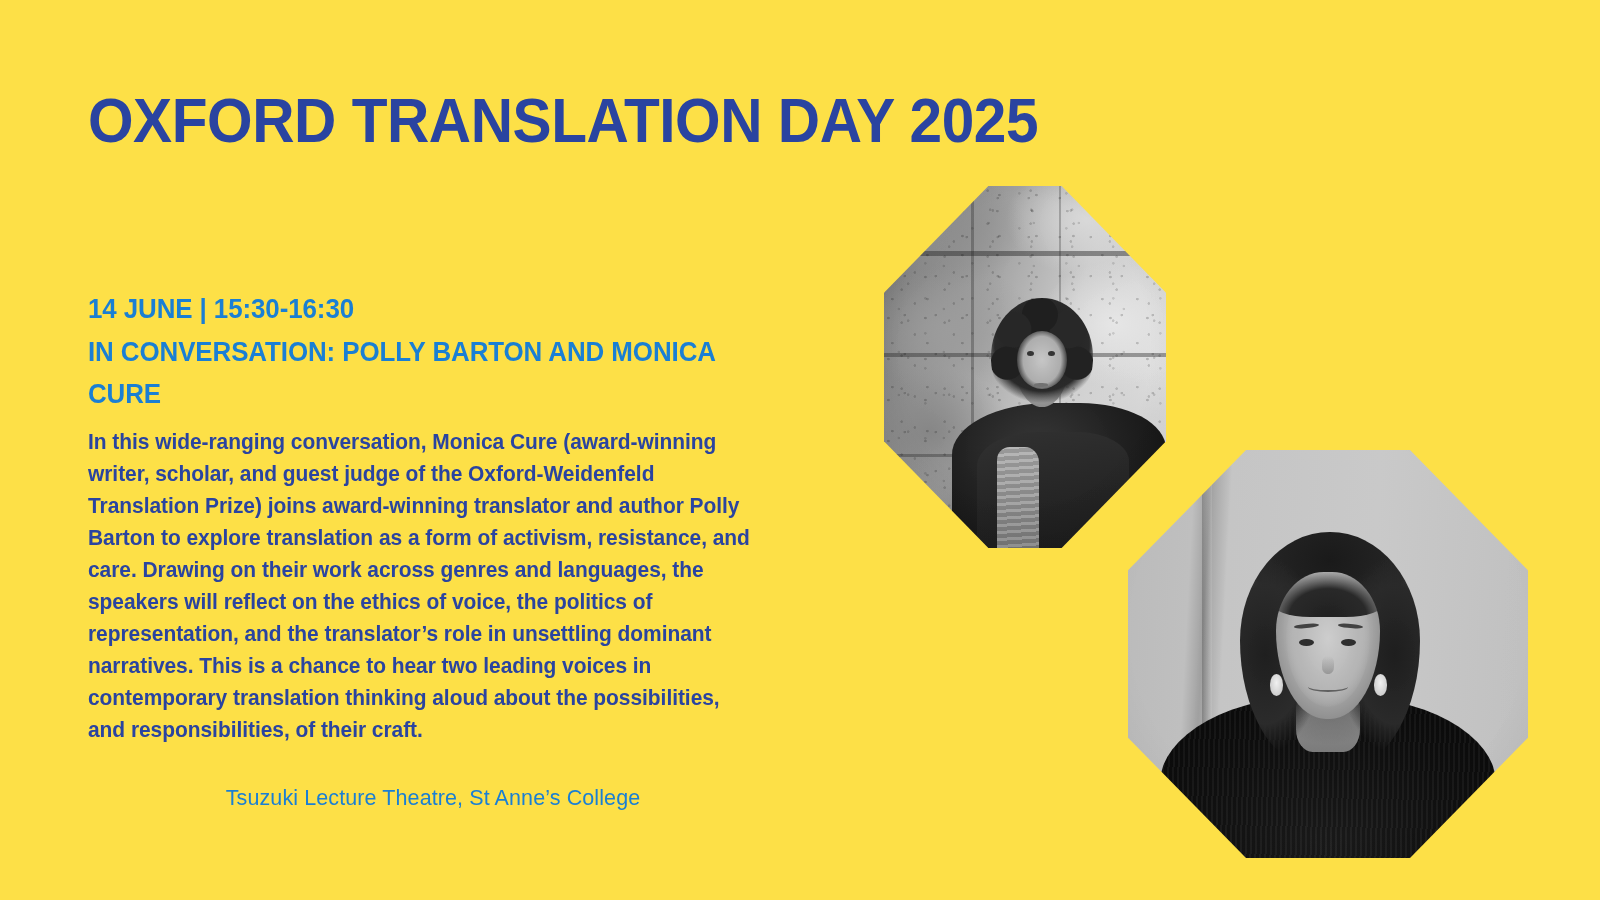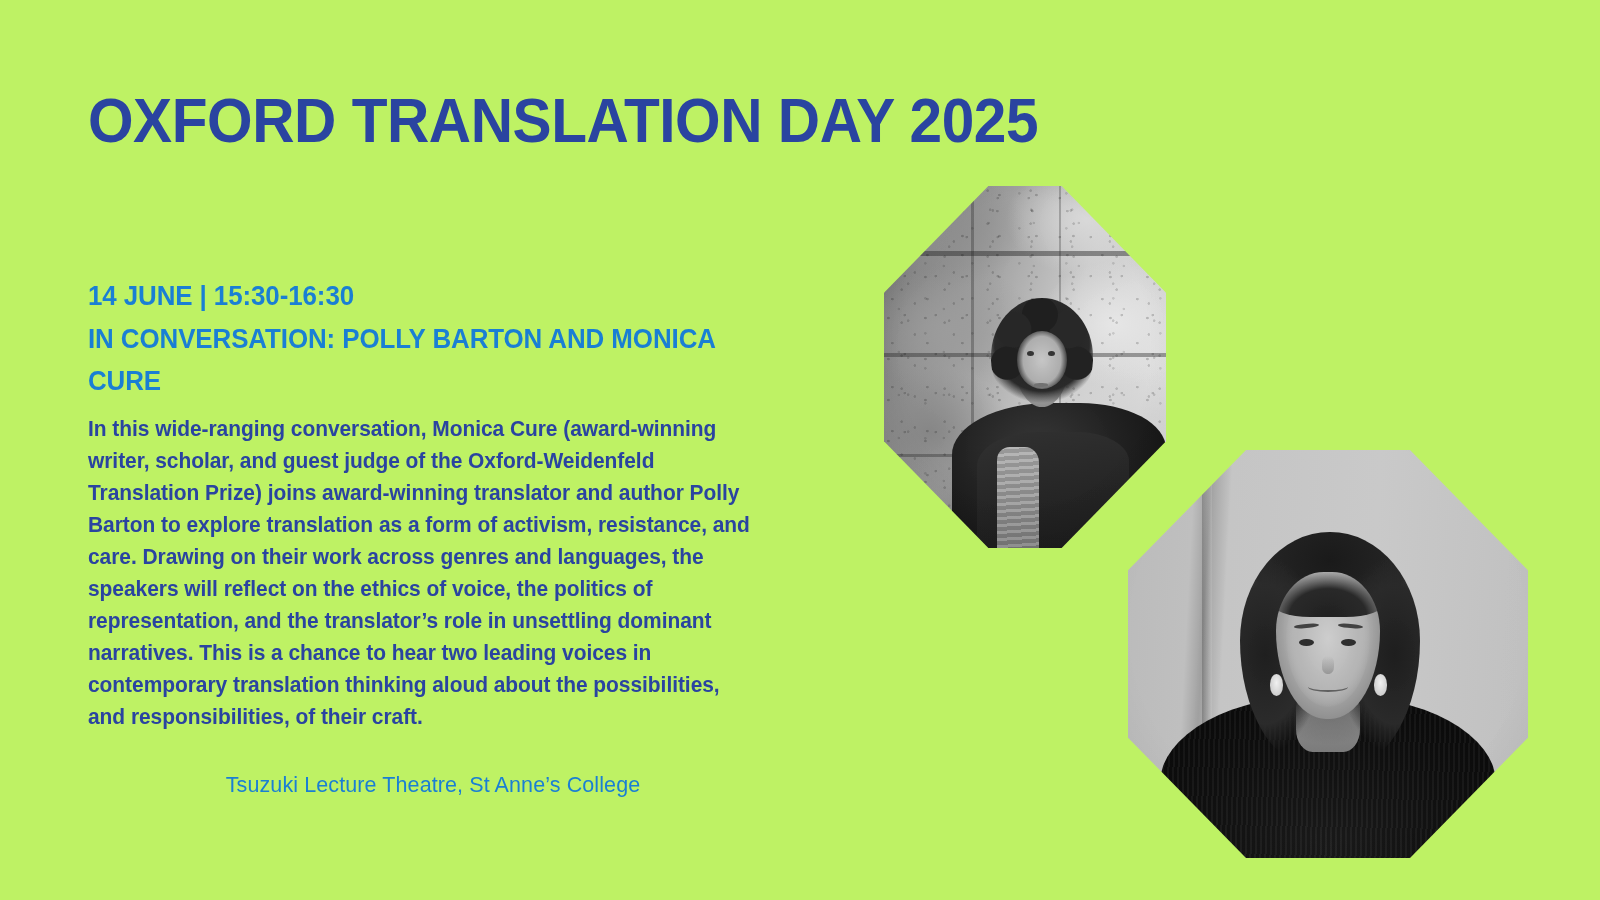--- a/index.html
+++ b/index.html
@@ -14,21 +14,21 @@
   body {
     background: #e9e7e2;
     font-family: "Liberation Sans", sans-serif;
     position: relative;
   }
 
   .poster {
     position: relative;
     width: 1600px;
     height: 900px;
-    background: #bef264;
+    background: #fde047;
   }
 
   
   .event-title {
     position: absolute;
     left: 88px;
     top: 88px;
     width: 1180px;
     font-family: "Liberation Sans", sans-serif;
     font-size: 63px;
@@ -38,21 +38,21 @@
     color: #2a44a0;
     transform: scaleX(0.93);
     transform-origin: left top;
     white-space: nowrap;
   }
 
   
   .text-col {
     position: absolute;
     left: 88px;
-    top: 275px;
+    top: 288px;
     width: 690px;
   }
 
   .session-time,
   .session-name {
     font-size: 27px;
     font-weight: bold;
     line-height: 1.58;
     letter-spacing: -0.1px;
     color: #1a7fd4;

